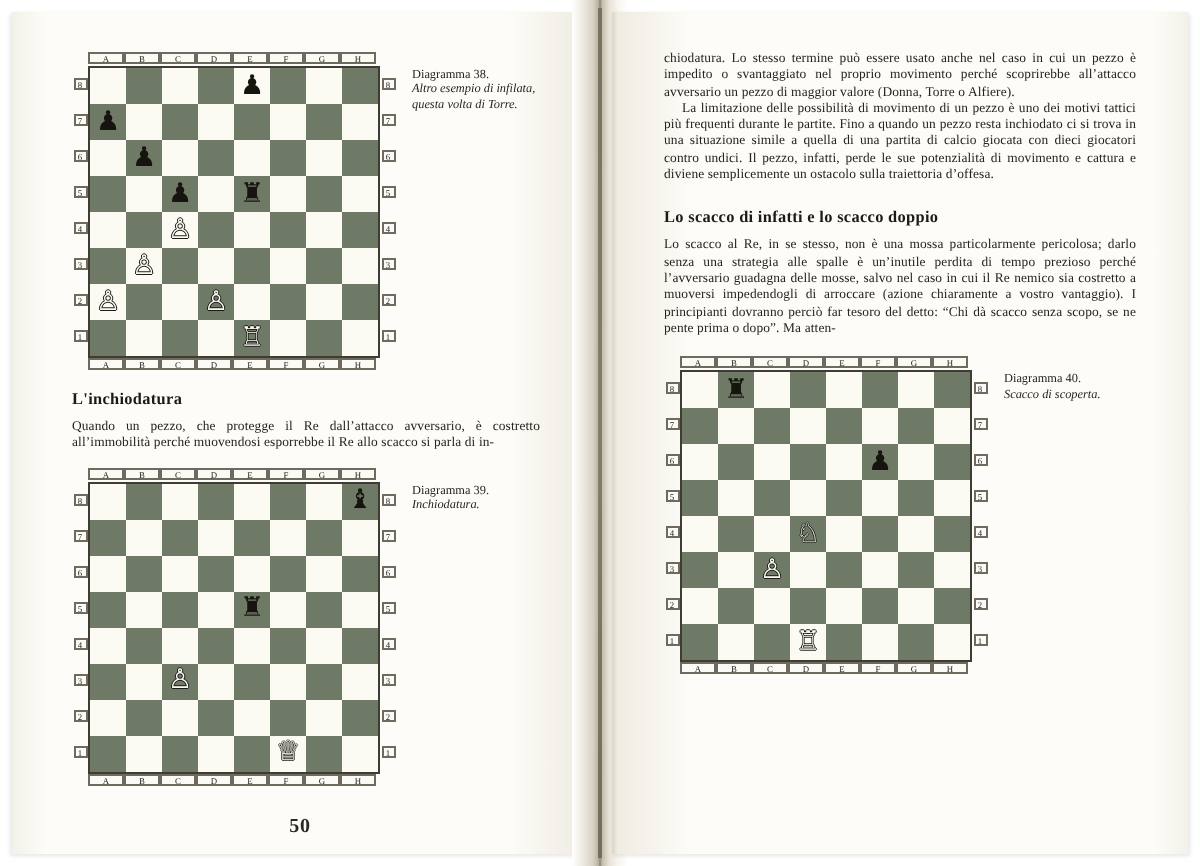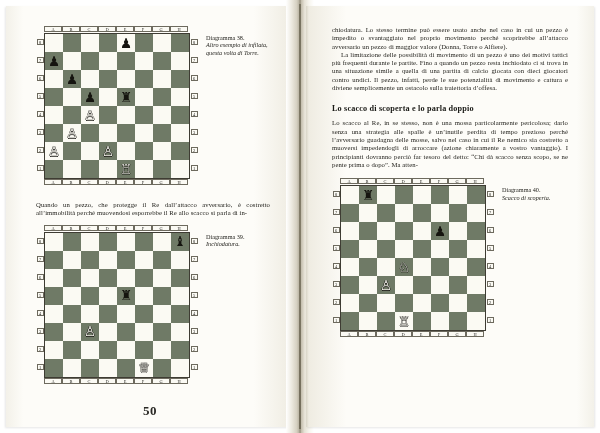--- a/index.html
+++ b/index.html
@@ -113,21 +113,21 @@
   }
   .caption .cap-title { font-style: normal; }
   .caption .cap-sub { font-style: italic; display: block; }
 
   .folio {
     position: absolute;
     bottom: 8px;
     width: 100%;
     text-align: center;
     font-family: "Liberation Serif", serif;
-    font-size: 13px;
+    font-size: 10px;
     font-weight: bold;
     color: #2a2925;
     letter-spacing: .04em;
   }
   .diagram-row {
     display: flex;
     align-items: flex-start;
   }
   .diagram-caption {
     padding-left: 8px;
@@ -391,20 +391,21 @@
             </div>
         </div>
         <div class="diagram-caption caption">
           <span class="cap-title">Diagramma 38.</span>
           <span class="cap-sub">Altro esempio di infilata, questa volta di Torre.</span>
         </div>
       </div>
 
       <div class="gap-c"></div>
 
+      <h2 class="section-heading">L'inchiodatura</h2>
 
       <div class="gap-b"></div>
 
       <div class="body-text">
         <p>Quando un pezzo, che protegge il Re dall’attacco avversario, è costretto all’immobilità perché muovendosi esporrebbe il Re allo scacco si parla di in-</p>
       </div>
 
       <div class="gap-a"></div>
 
       <div class="diagram-row">
@@ -573,21 +574,21 @@
   <div class="page right">
     <div class="page-inner">
 
       <div class="body-text">
         <p>chiodatura. Lo stesso termine può essere usato anche nel caso in cui un pezzo è impedito o svantaggiato nel proprio movimento perché scoprirebbe all’attacco avversario un pezzo di maggior valore (Donna, Torre o Alfiere).</p>
         <p class="indent">La limitazione delle possibilità di movimento di un pezzo è uno dei motivi tattici più frequenti durante le partite. Fino a quando un pezzo resta inchiodato ci si trova in una situazione simile a quella di una partita di calcio giocata con dieci giocatori contro undici. Il pezzo, infatti, perde le sue potenzialità di movimento e cattura e diviene semplicemente un ostacolo sulla traiettoria d’offesa.</p>
       </div>
 
       <div class="gap-d"></div>
 
-      <h2 class="section-heading">Lo scacco di scoperta e lo parla doppio</h2>
+      <h2 class="section-heading">Lo scacco di infatti e lo scacco doppio</h2>
 
       <div class="gap-b"></div>
 
       <div class="body-text">
         <p>Lo scacco al Re, in se stesso, non è una mossa particolarmente pericolosa; darlo senza una strategia alle spalle è un’inutile perdita di tempo prezioso perché l’avversario guadagna delle mosse, salvo nel caso in cui il Re nemico sia costretto a muoversi impedendogli di arroccare (azione chiaramente a vostro vantaggio). I principianti dovranno perciò far tesoro del detto: “Chi dà scacco senza scopo, se ne pente prima o dopo”. Ma atten-</p>
       </div>
 
       <div class="gap-c"></div>
 
       <div class="diagram-row">

